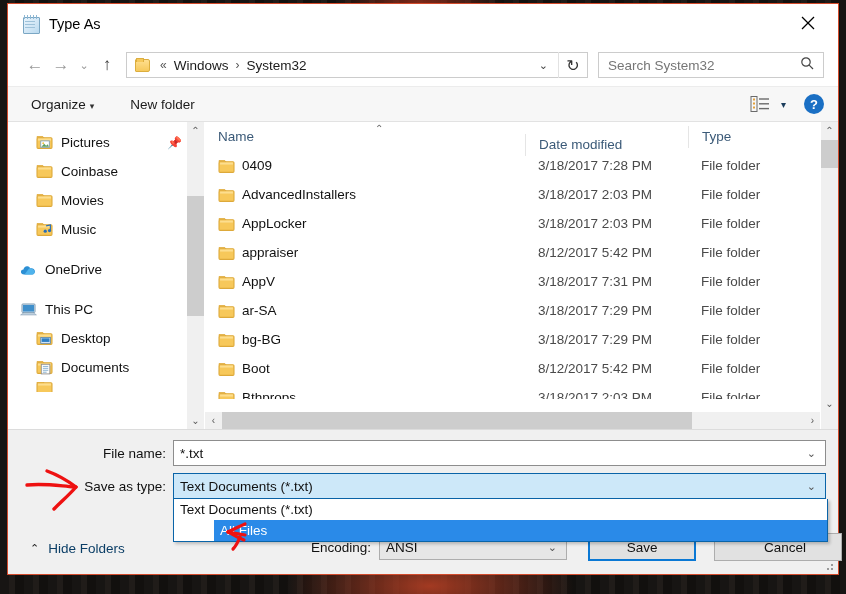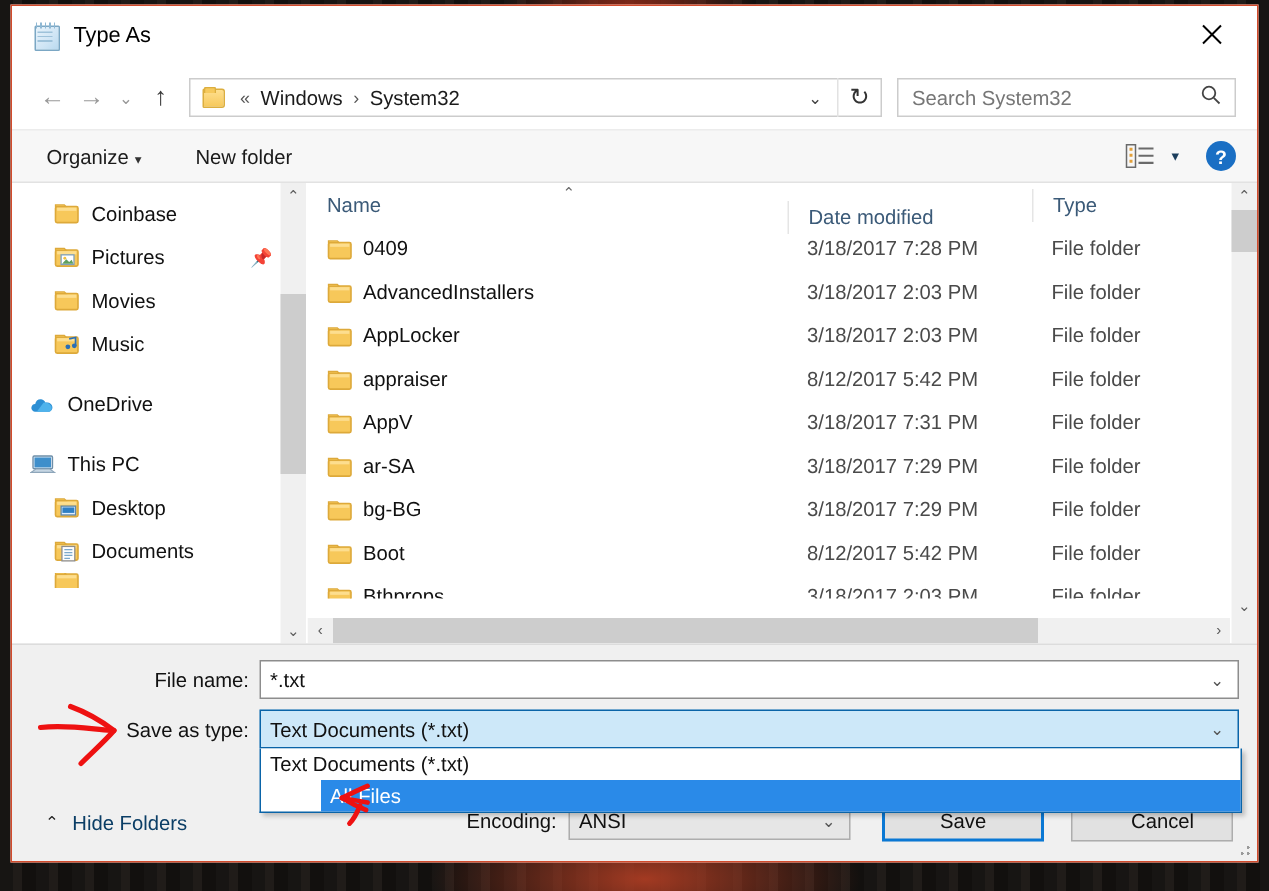--- a/index.html
+++ b/index.html
@@ -386,34 +386,34 @@
 
   <div class="content">
 
     <div class="navpane">
       <div class="navlist">
           <div class="navitem">
             <span class="nav-ico"><svg width="17" height="15" viewBox="0 0 15 14">
                 <rect x="0.5" y="2.5" width="14" height="10" rx="1" fill="#f7c85a" stroke="#dda93a" stroke-width="1"></rect>
                 <path d="M0.5 2.5 L0.5 1.5 L6 1.5 L7 2.5 Z" fill="#f7c85a" stroke="#dda93a" stroke-width="0.8"></path>
                 <rect x="1.5" y="3.2" width="12" height="2" fill="#ffe6a0" opacity="0.75"></rect>
-              </svg></span>
-            <span>Coinbase</span>
+                <rect x="4" y="5.5" width="8" height="6" fill="#fff" stroke="#7fa0bb" stroke-width="0.8"></rect>
+                <circle cx="6.3" cy="7.6" r="0.9" fill="#f0c040"></circle>
+                <path d="M4.6 11 L7.2 8.2 L9 10 L10.6 8.6 L11.6 11 Z" fill="#5e9e5e"></path>
+              </svg></span>
+            <span>Pictures</span>
+            <span class="pin">📌</span>
           </div>
           <div class="navitem">
             <span class="nav-ico"><svg width="17" height="15" viewBox="0 0 15 14">
                 <rect x="0.5" y="2.5" width="14" height="10" rx="1" fill="#f7c85a" stroke="#dda93a" stroke-width="1"></rect>
                 <path d="M0.5 2.5 L0.5 1.5 L6 1.5 L7 2.5 Z" fill="#f7c85a" stroke="#dda93a" stroke-width="0.8"></path>
                 <rect x="1.5" y="3.2" width="12" height="2" fill="#ffe6a0" opacity="0.75"></rect>
-                <rect x="4" y="5.5" width="8" height="6" fill="#fff" stroke="#7fa0bb" stroke-width="0.8"></rect>
-                <circle cx="6.3" cy="7.6" r="0.9" fill="#f0c040"></circle>
-                <path d="M4.6 11 L7.2 8.2 L9 10 L10.6 8.6 L11.6 11 Z" fill="#5e9e5e"></path>
-              </svg></span>
-            <span>Pictures</span>
-            <span class="pin">📌</span>
+              </svg></span>
+            <span>Coinbase</span>
           </div>
           <div class="navitem">
             <span class="nav-ico"><svg width="17" height="15" viewBox="0 0 15 14">
                 <rect x="0.5" y="2.5" width="14" height="10" rx="1" fill="#f7c85a" stroke="#dda93a" stroke-width="1"></rect>
                 <path d="M0.5 2.5 L0.5 1.5 L6 1.5 L7 2.5 Z" fill="#f7c85a" stroke="#dda93a" stroke-width="0.8"></path>
                 <rect x="1.5" y="3.2" width="12" height="2" fill="#ffe6a0" opacity="0.75"></rect>
               </svg></span>
             <span>Movies</span>
           </div>
           <div class="navitem">
@@ -653,21 +653,21 @@
 
     <div class="frow" style="left:303px; top:103px;">
       <div class="flabel">Encoding:</div>
       <div class="combo-flat" style="margin-left:8px; width:188px;">
         <span class="val" style="padding-left:6px">ANSI</span>
         <span class="cv" style="margin-left:auto;padding-right:9px;color:#555;font-size:11px">⌄</span>
       </div>
       <div class="btn primary" style="margin-left:21px; width:108px; height:28px;">
         <span>Save</span>
       </div>
-      <div class="btn" style="margin-left:18px; width:108px; height:28px;padding-left:14px;">
+      <div class="btn" style="margin-left:18px; width:128px; height:28px;padding-left:14px;">
         <span>Cancel</span>
       </div>
     </div>
 
     <div class="hidefolders">
       <span class="chev-up">⌃</span>
       <span>Hide Folders</span>
     </div>
 
     <div class="grip"></div>

